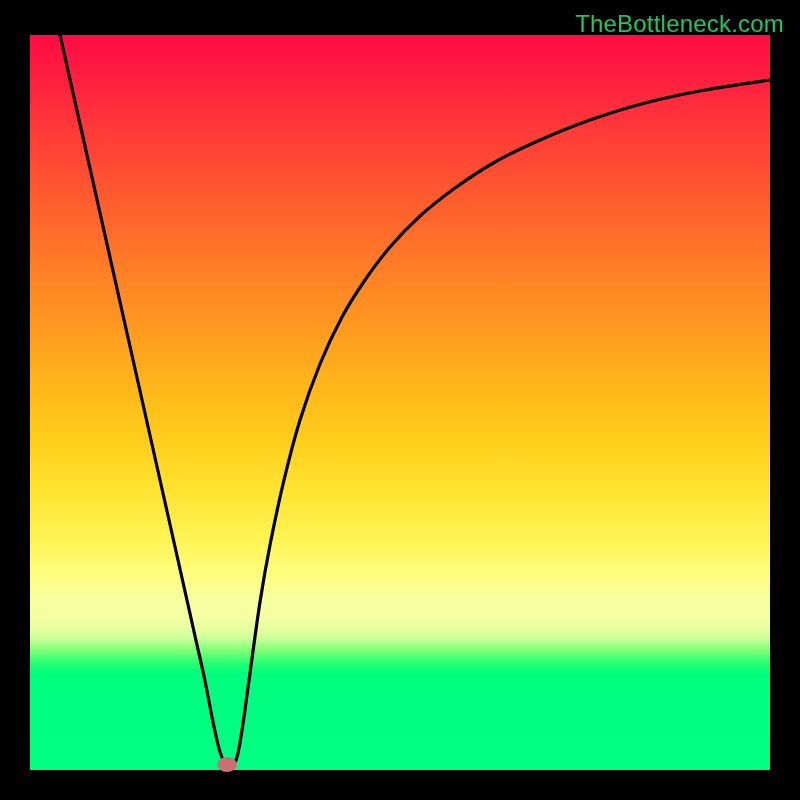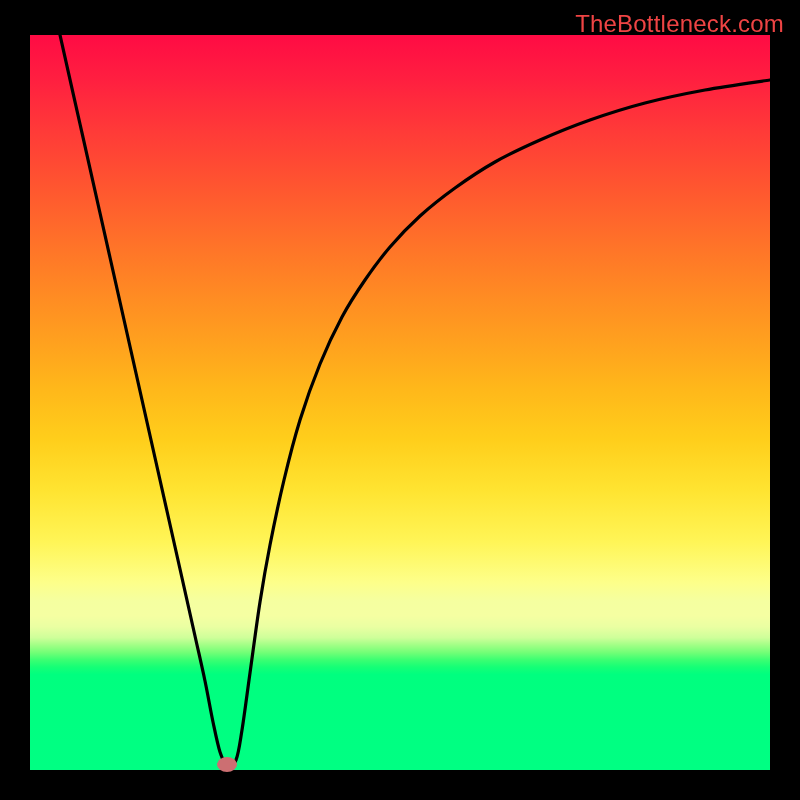--- a/index.html
+++ b/index.html
@@ -44,21 +44,21 @@
       #3cff72 85%,
       #15ff76 86%,
       #00ff7f 87%,
       #00ff83 100%
     );
   }
   .watermark {
     position: absolute;
     top: 10px;
     right: 16px;
-    color: #ef4444;
+    color: #22c55e;
     font-size: 24px;
     font-weight: 500;
     letter-spacing: 0.2px;
   }
   svg.curve {
     position: absolute;
     inset: 0;
   }
   .marker {
     position: absolute;

